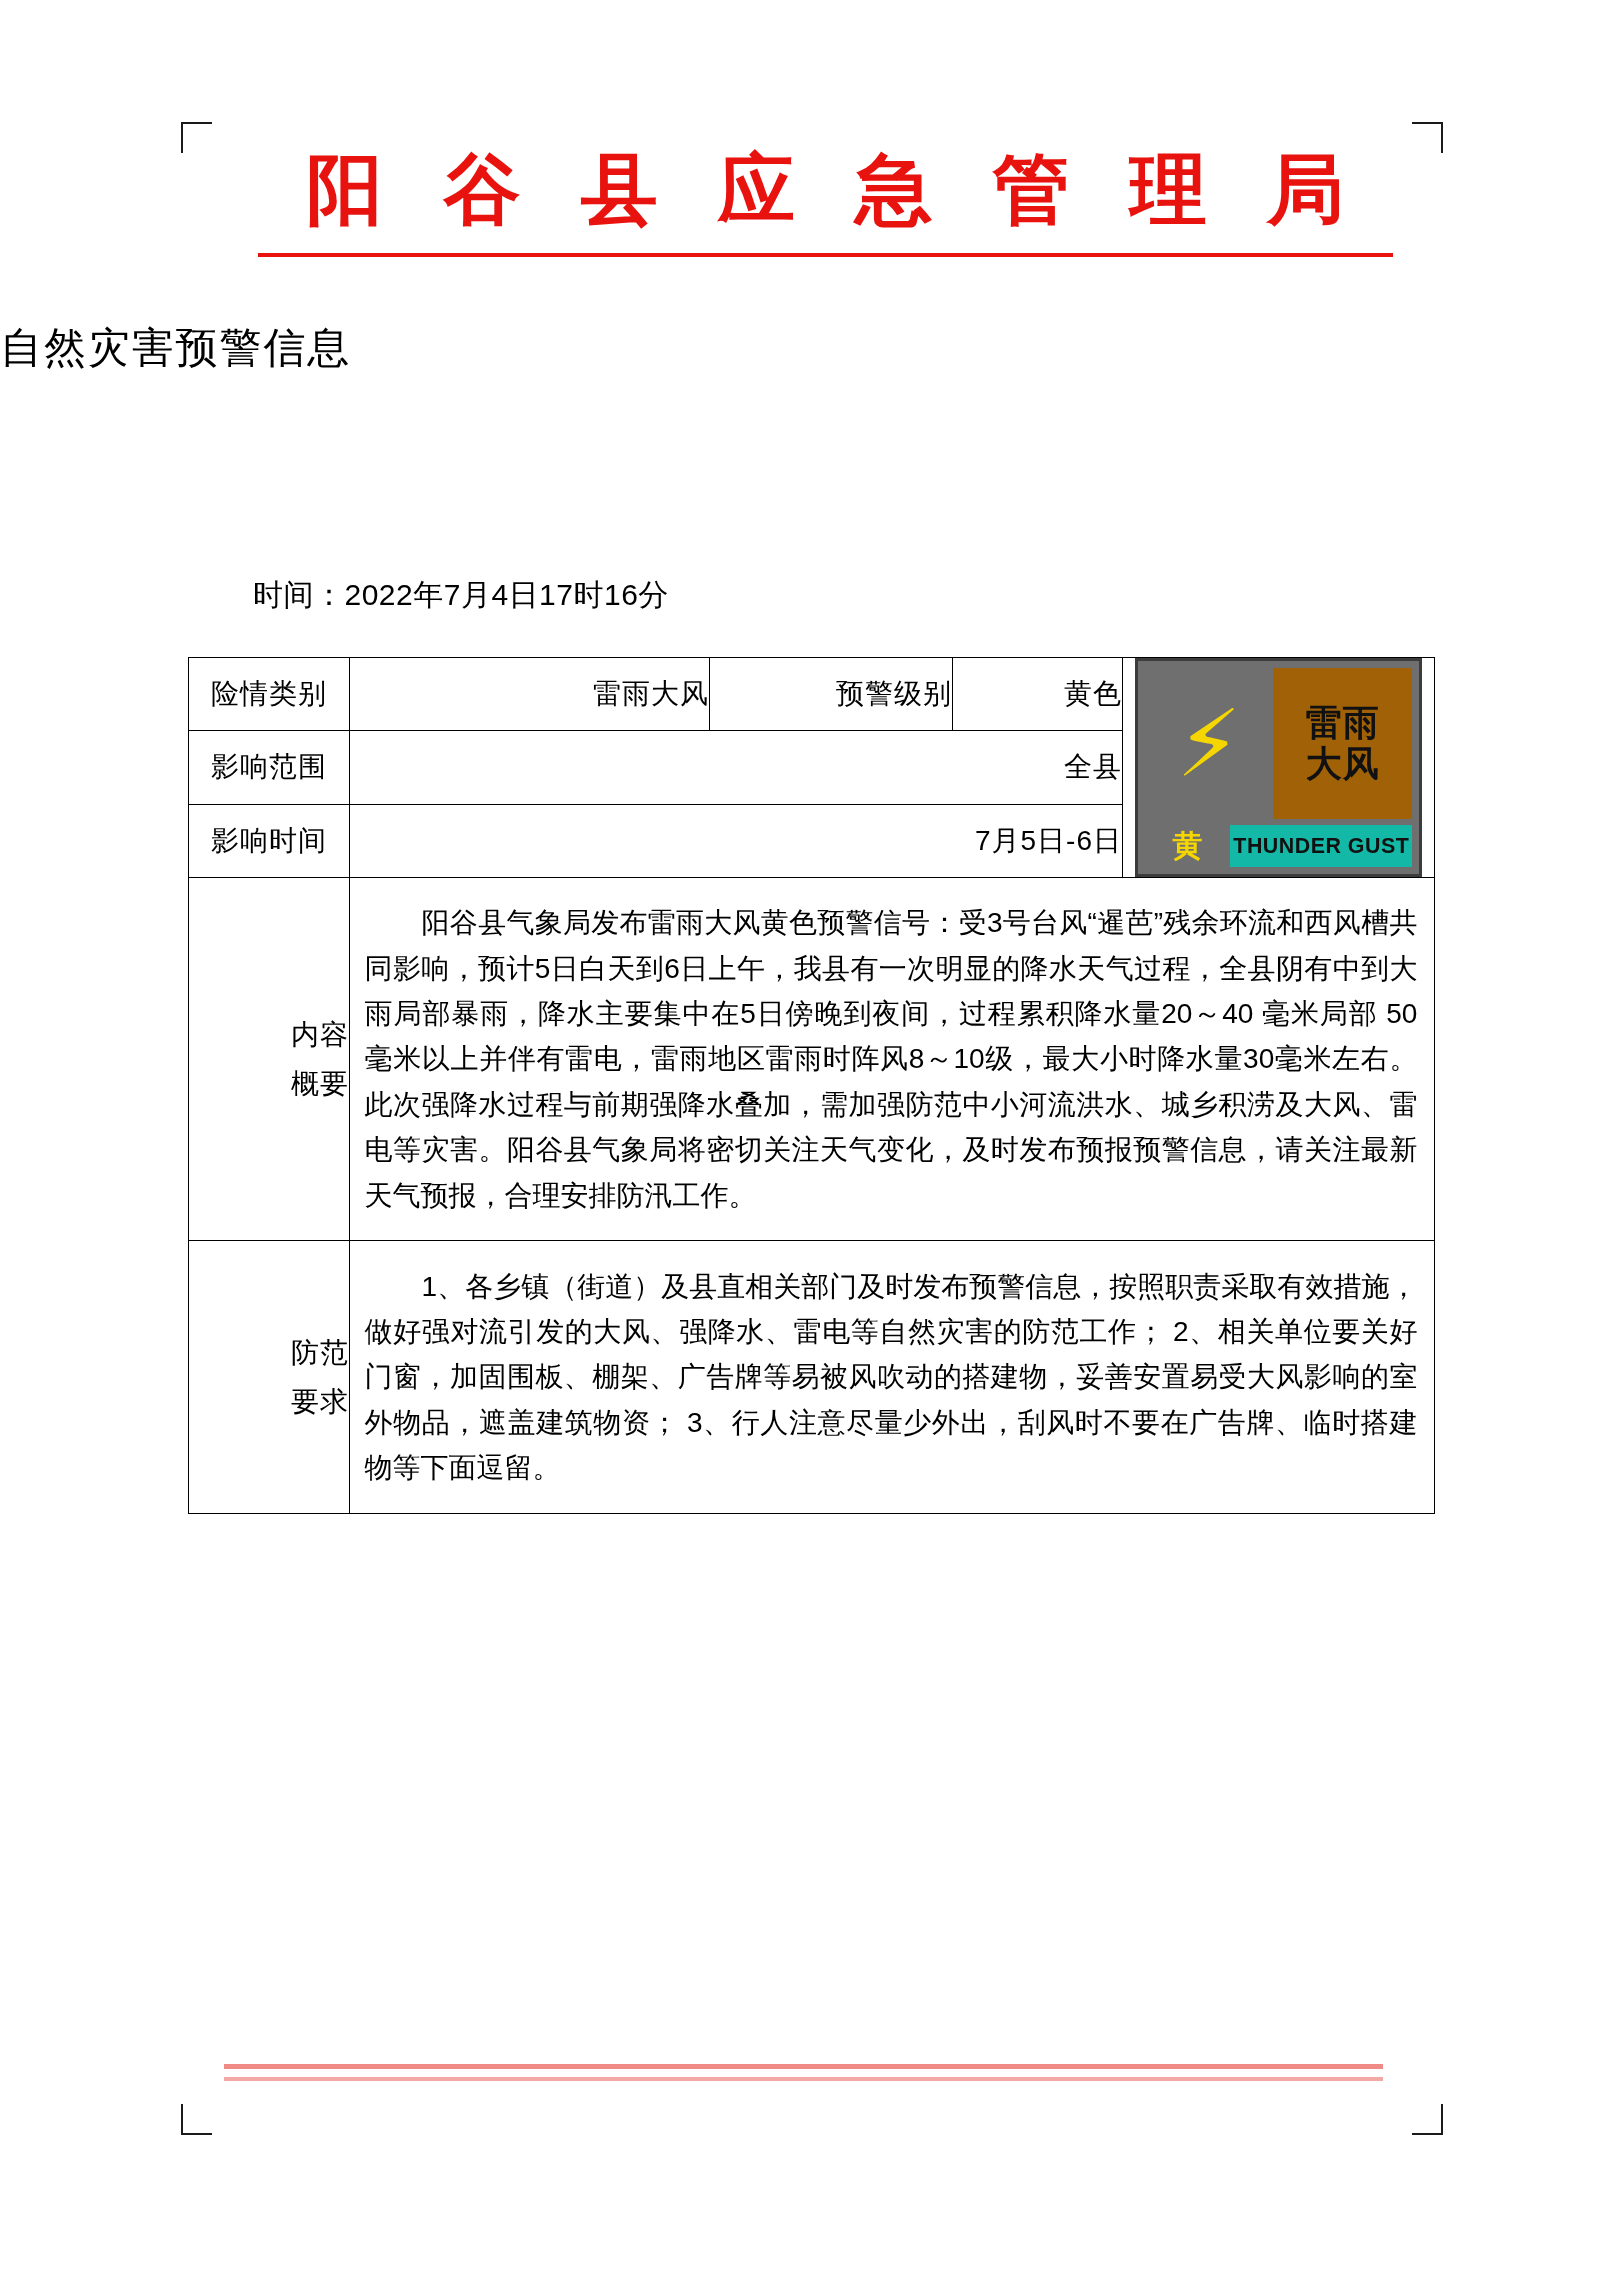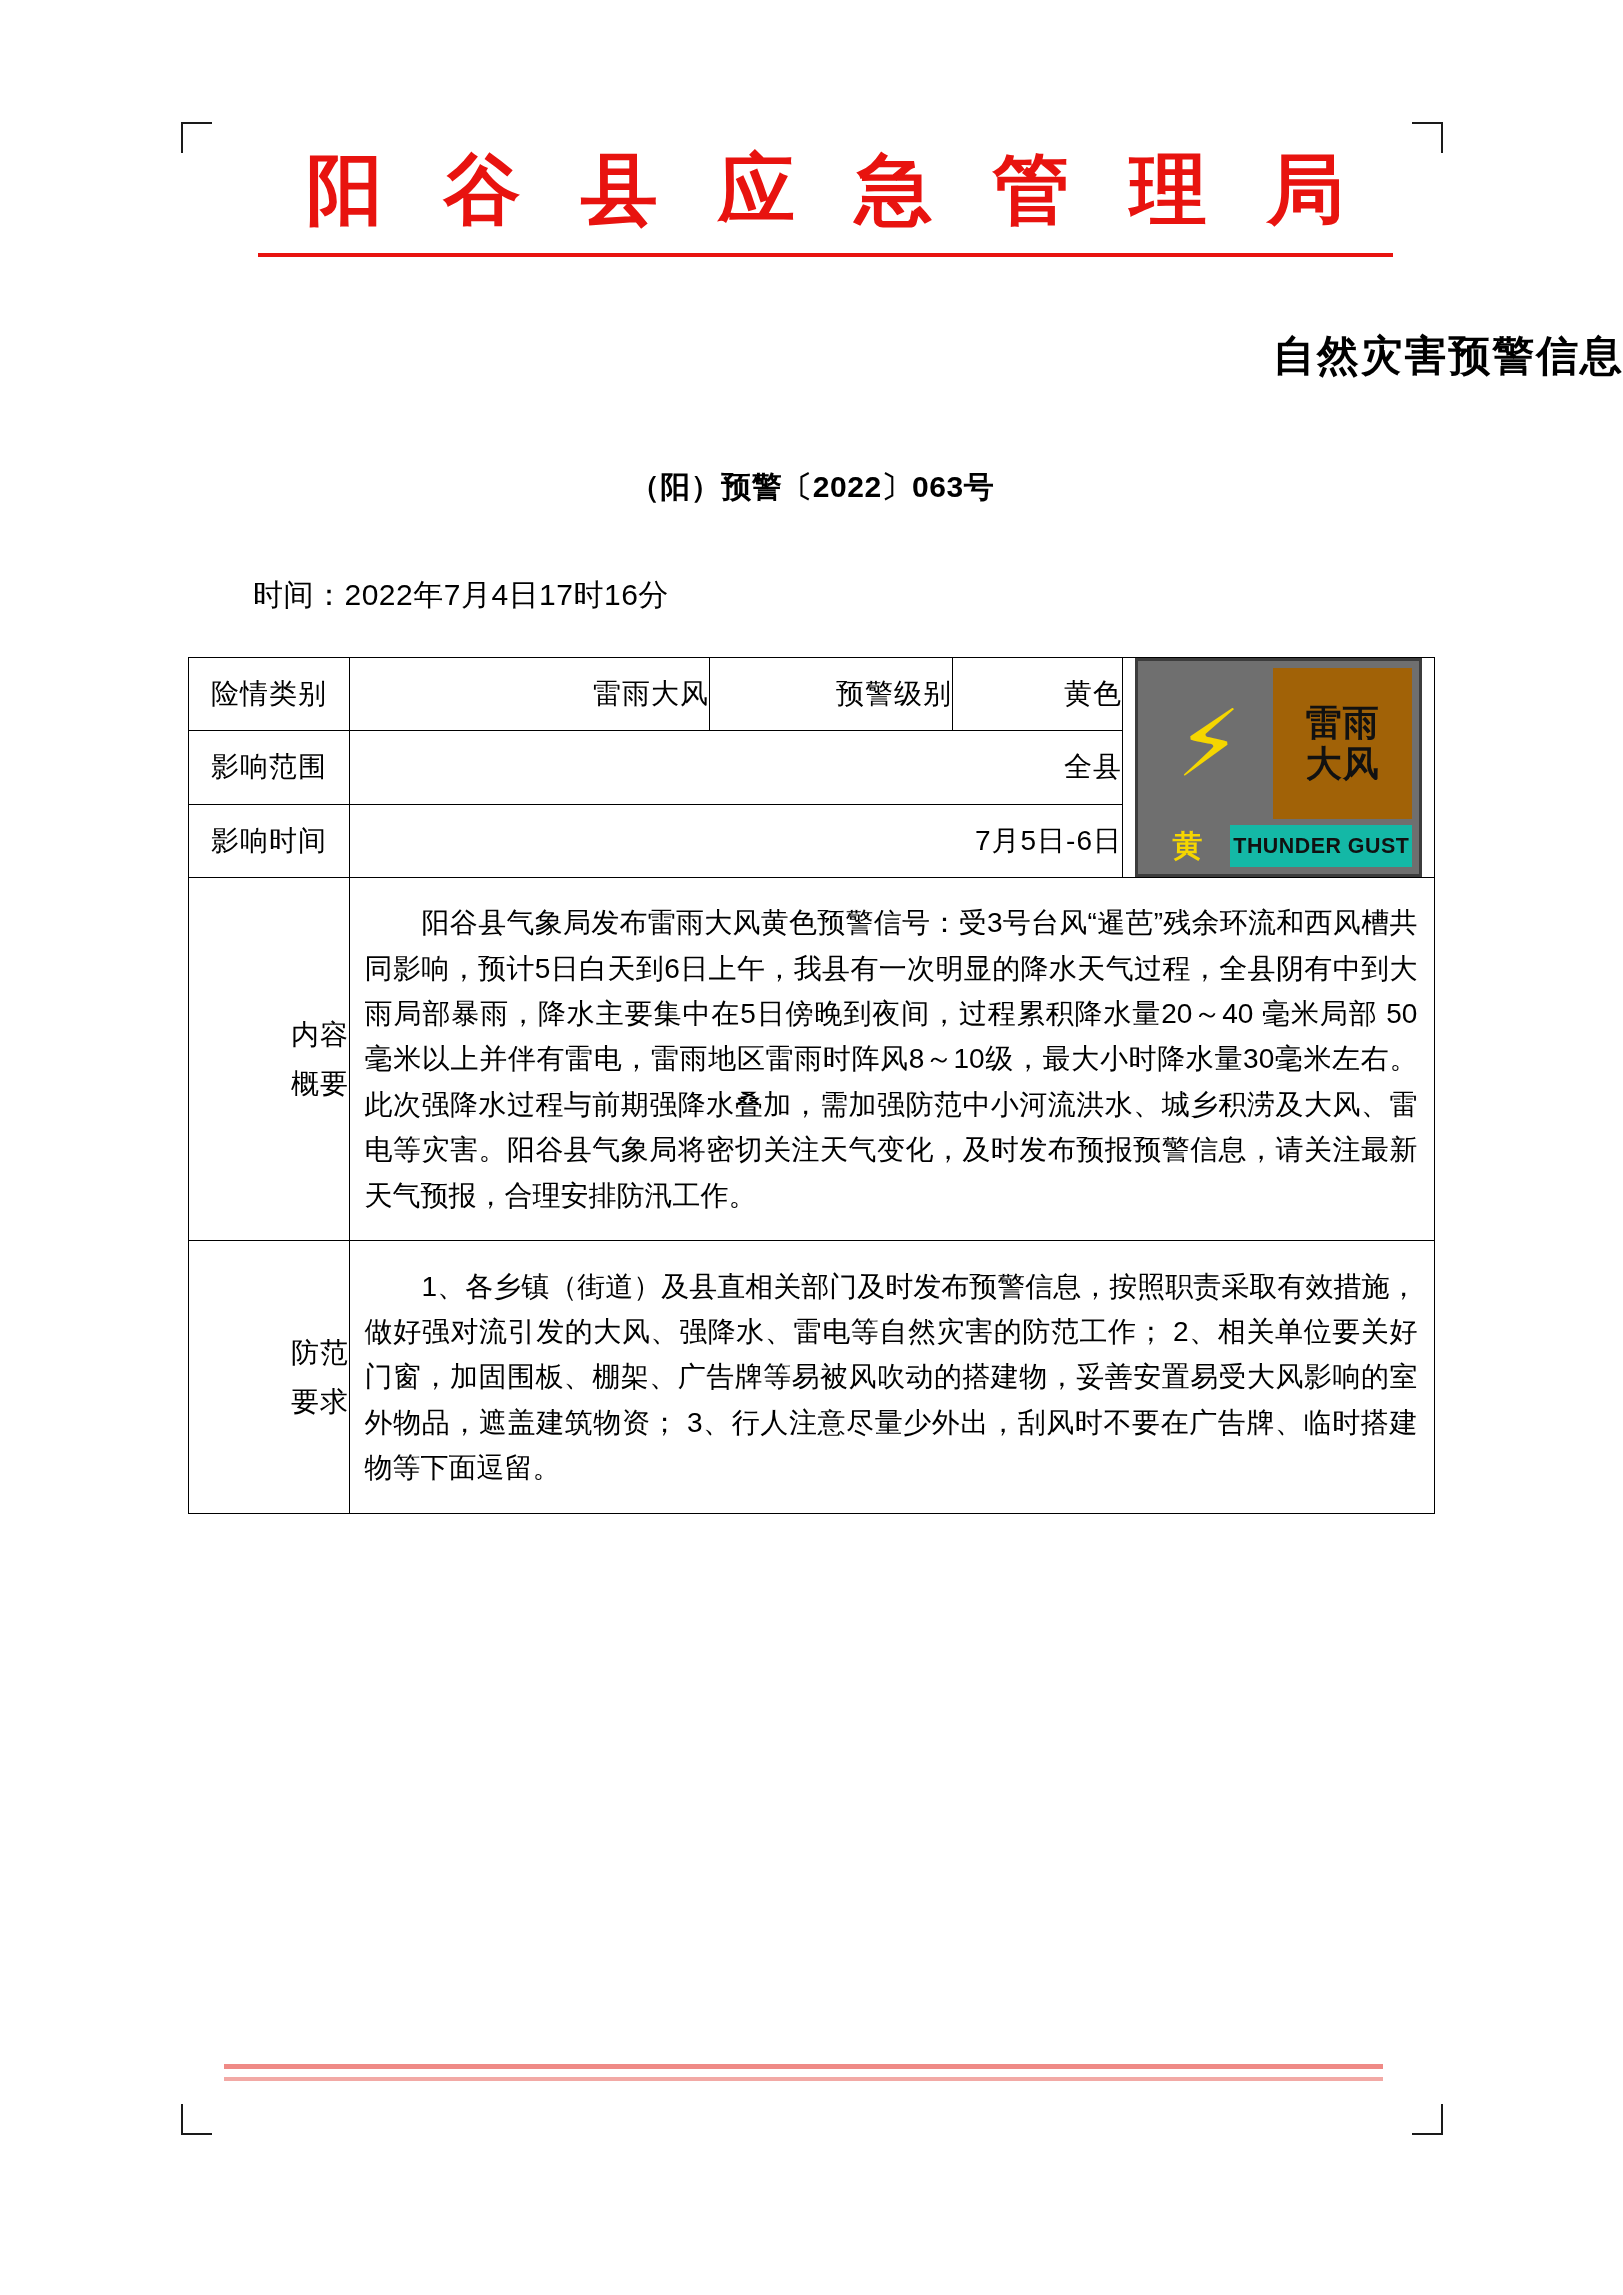--- a/index.html
+++ b/index.html
@@ -54,24 +54,24 @@
   .masthead-rule {
     width: 1135px;
     height: 4.4px;
     background: #e8130f;
     margin: 18.5px auto 0 auto;
   }
 
   .doc-title {
     position: absolute;
     left: 0; right: 0;
-    top: 328px;
-    text-align: right;
+    top: 320px;
+    text-align: left;
     font-size: 42px;
-    font-weight: bold;
+    font-weight: normal;
     letter-spacing: 1.9px;
   }
   .doc-number {
     position: absolute;
     left: 0; right: 0;
     top: 467px;
     text-align: center;
     font-size: 30px;
     font-weight: bold;
     letter-spacing: 0.5px;
@@ -237,21 +237,20 @@
   <div class="crop tr"></div>
   <div class="crop bl"></div>
   <div class="crop br"></div>
 
   <div class="masthead">
     <div class="masthead-title">阳 谷 县 应 急 管 理 局</div>
     <div class="masthead-rule"></div>
   </div>
 
   <div class="doc-title">自然灾害预警信息</div>
-  <div class="doc-number">（阳）预警〔2022〕063号</div>
   <div class="doc-time">时间：2022年7月4日17时16分</div>
 
   <div class="tbl-wrap">
     <table class="main">
       <colgroup>
         <col style="width:161px">
         <col style="width:360px">
         <col style="width:243px">
         <col style="width:170px">
         <col style="width:312px">

